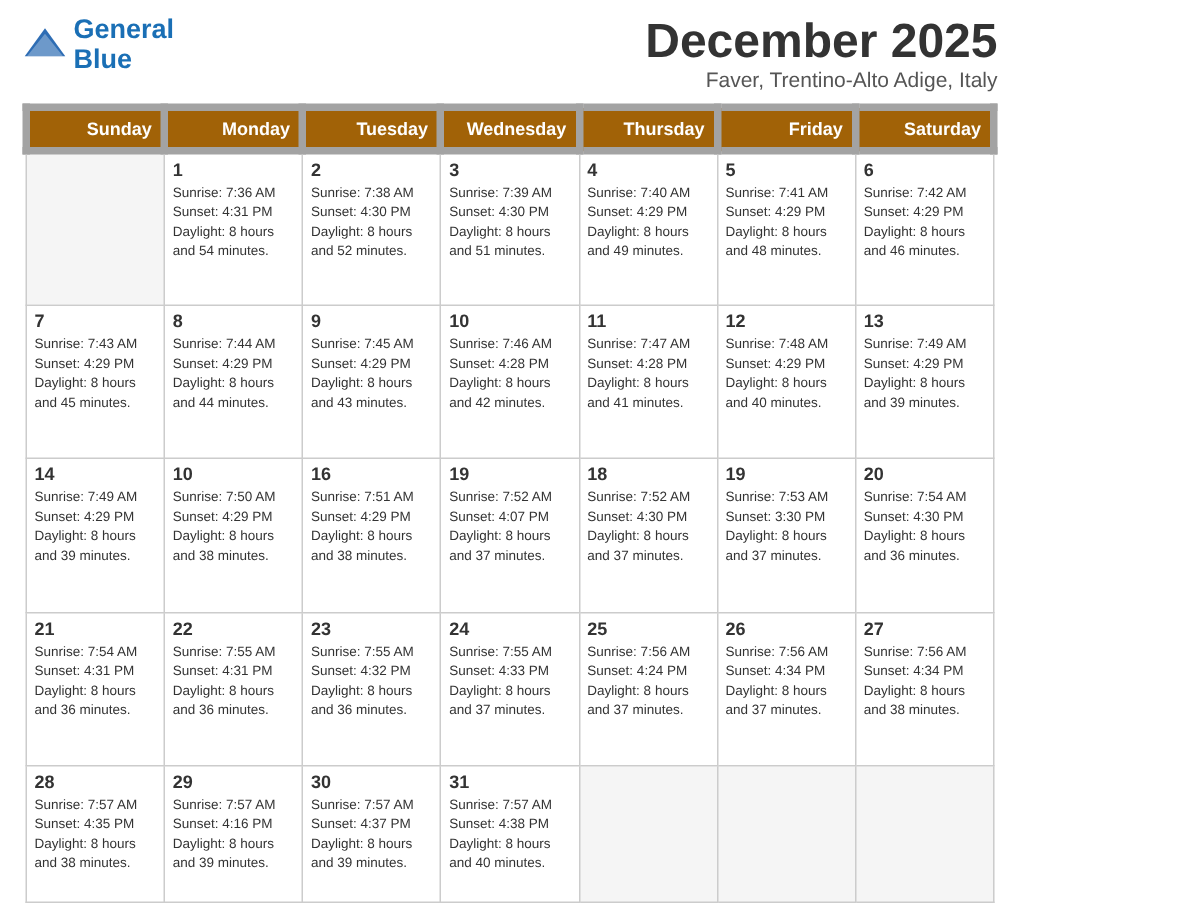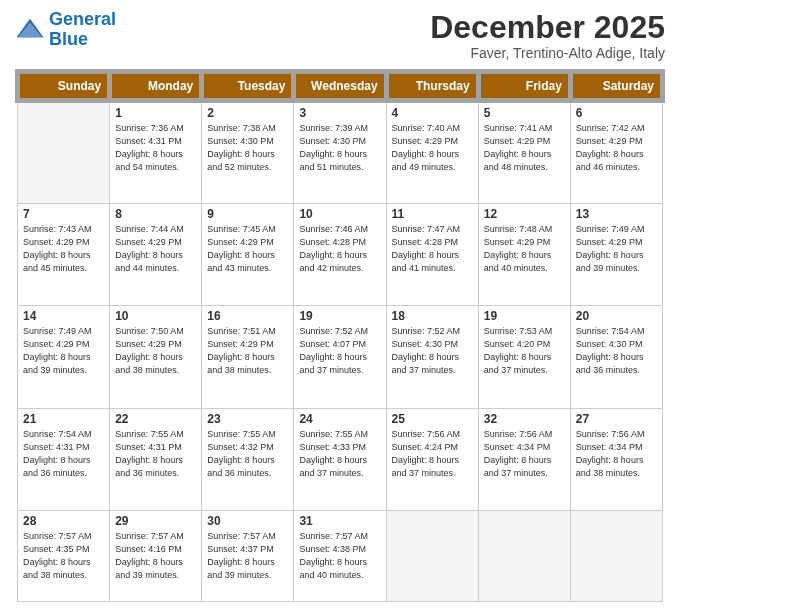--- a/index.html
+++ b/index.html
@@ -262,21 +262,21 @@
           <td>
             <span class="day-number">18</span>
             <div class="day-info">Sunrise: 7:52 AM
 Sunset: 4:30 PM
 Daylight: 8 hours
 and 37 minutes.</div>
           </td>
           <td>
             <span class="day-number">19</span>
             <div class="day-info">Sunrise: 7:53 AM
-Sunset: 4:20 PM
+Sunset: 3:30 PM
 Daylight: 8 hours
 and 37 minutes.</div>
           </td>
           <td>
             <span class="day-number">20</span>
             <div class="day-info">Sunrise: 7:54 AM
 Sunset: 4:30 PM
 Daylight: 8 hours
 and 36 minutes.</div>
           </td>
@@ -311,21 +311,21 @@
 and 37 minutes.</div>
           </td>
           <td>
             <span class="day-number">25</span>
             <div class="day-info">Sunrise: 7:56 AM
 Sunset: 4:24 PM
 Daylight: 8 hours
 and 37 minutes.</div>
           </td>
           <td>
-            <span class="day-number">32</span>
+            <span class="day-number">26</span>
             <div class="day-info">Sunrise: 7:56 AM
 Sunset: 4:34 PM
 Daylight: 8 hours
 and 37 minutes.</div>
           </td>
           <td>
             <span class="day-number">27</span>
             <div class="day-info">Sunrise: 7:56 AM
 Sunset: 4:34 PM
 Daylight: 8 hours

